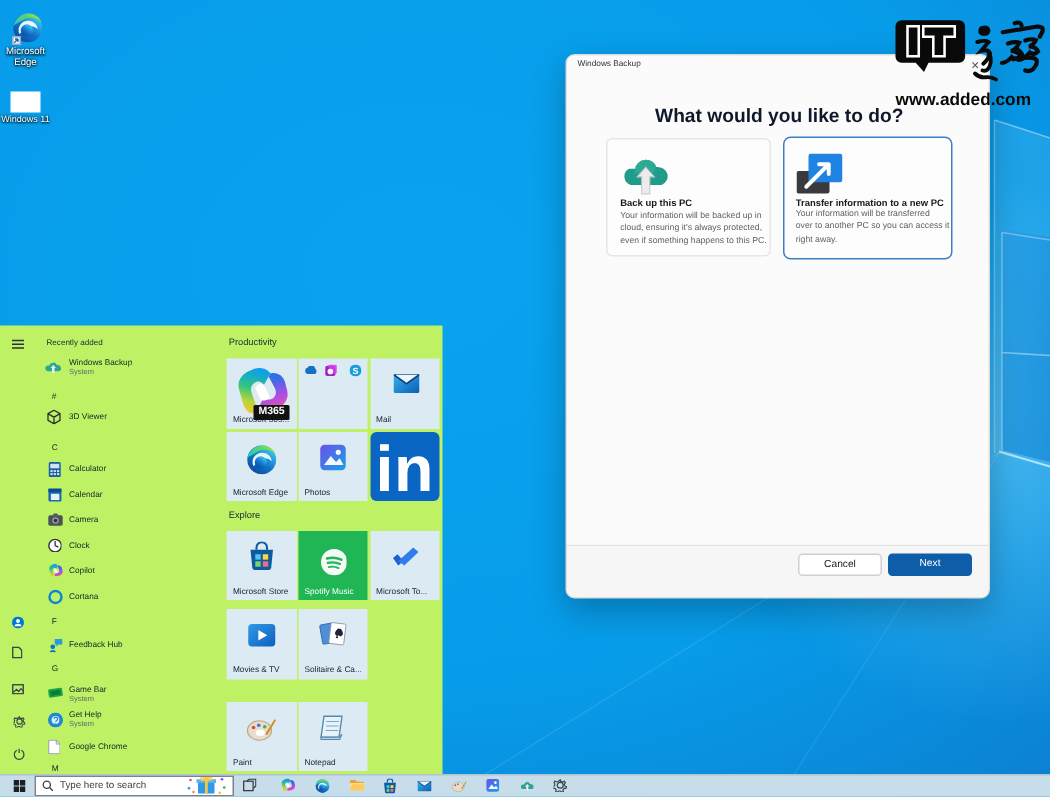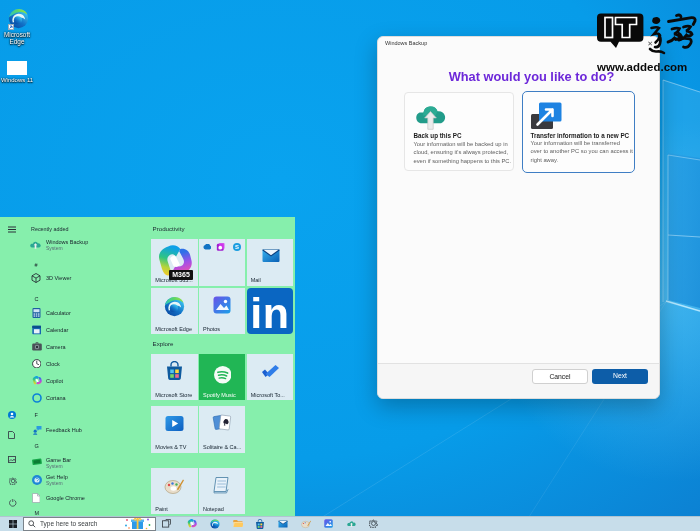--- a/index.html
+++ b/index.html
@@ -92,21 +92,21 @@
       <path d="M85.5,31.5 q9,-2 14.5,-0.5 q2.5,1.5 0,5.5 q-2.5,4 -6.5,2.5"></path>
       <path d="M88,24.5 q3,1.5 4,4" stroke-width="2"></path>
     </g>
   </svg>
   <div class="abs" style="left:7px;top:52.5px;width:104px;font-size:11.5px;font-weight:bold;color:#0a0a0a;white-space:nowrap;">www.added.com</div>
 </div>
 
 <div class="abs" id="dialog" style="left:377px;top:36px;width:283px;height:363px;background:#fbfbfb;border-radius:6px;border:1px solid #ddd;box-shadow:0 8px 22px rgba(0,0,0,0.25);">
   <div class="abs" style="left:7px;top:3px;font-size:5.5px;color:#333;">Windows Backup</div>
   <div class="abs" style="right:6px;top:3px;font-size:7px;color:#555;">✕</div>
-  <div class="abs" style="left:12px;top:31.5px;width:283px;text-align:center;font-size:12.8px;font-weight:bold;color:#6d28d9;">What would you like to do?</div>
+  <div class="abs" style="left:0;top:31.5px;width:283px;text-align:center;font-size:12.8px;font-weight:bold;color:#0f172a;">What would you like to do?</div>
 
   <div class="abs" style="left:26px;top:54.5px;width:110px;height:79px;background:#fdfdfd;border:1px solid #e6e6e6;border-radius:4px;">
     <svg class="abs" style="left:9.5px;top:9px" width="31" height="28" viewBox="0 0 31 28">
       <path d="M8.5,10.5 a7.2,6.8 0 0 1 14,-1.2 a6.8,6.3 0 0 1 3.6,12 h-20.6 a5.8,5.8 0 0 1 -1,-10.8 z" fill="#229c8a"></path>
       <path d="M8.5,10.5 a7.2,6.8 0 0 1 14,-1.2 l-2,4.2 h-12.5 z" fill="#2cab94"></path>
       <path d="M15.5,9.5 l5.8,6.4 h-3.1 v11.4 h-5.4 v-11.4 h-3.1 z" fill="#ececec" stroke="#c6c6c6" stroke-width="0.7"></path>
     </svg>
     <div class="abs" style="left:8.5px;top:39.5px;font-size:6.3px;font-weight:bold;color:#1a1a1a;white-space:nowrap;">Back up this PC</div>
     <div class="abs" style="left:8.5px;top:47px;font-size:5.8px;line-height:8.6px;color:#606060;white-space:nowrap;">Your information will be backed up in<br>cloud, ensuring it's always protected,<br>even if something happens to this PC.</div>
   </div>
@@ -120,21 +120,21 @@
     <div class="abs" style="left:7.5px;top:40px;font-size:6.3px;font-weight:bold;color:#1a1a1a;white-space:nowrap;">Transfer information to a new PC</div>
     <div class="abs" style="left:7.5px;top:47px;font-size:5.8px;line-height:8.6px;color:#606060;white-space:nowrap;">Your information will be transferred<br>over to another PC so you can access it<br>right away.</div>
   </div>
 
   <div class="abs" style="left:0;bottom:0;width:100%;height:35px;background:#f6f6f6;border-top:1px solid #e2e2e2;border-radius:0 0 6px 6px;">
     <div class="abs" style="right:71px;top:5px;width:56px;height:15px;background:#fff;border:1px solid #d0d0d0;border-radius:3px;text-align:center;font-size:6.8px;color:#1a1a1a;line-height:13px;">Cancel</div>
     <div class="abs" style="right:11px;top:5px;width:56px;height:15px;background:#0d5da8;border-radius:3px;text-align:center;font-size:6.8px;color:#fff;line-height:14px;">Next</div>
   </div>
 </div>
 
-<div class="abs" id="startmenu" style="left:0;top:217px;width:295px;height:299px;background:#86efac;overflow:hidden;color:#18222b;">
+<div class="abs" id="startmenu" style="left:0;top:217px;width:295px;height:299px;background:#bef264;overflow:hidden;color:#18222b;">
 
   <svg class="abs" style="left:7.5px;top:9px" width="8" height="7" viewBox="0 0 8 7">
     <g stroke="#2a3138" stroke-width="1">
         <path d="M0,1 h8"></path>
         <path d="M0,3.5 h8"></path>
         <path d="M0,6 h8"></path>
       </g>
   </svg>
 
   <svg class="abs" style="left:8px;top:193.5px" width="8" height="8" viewBox="0 0 8 8">

